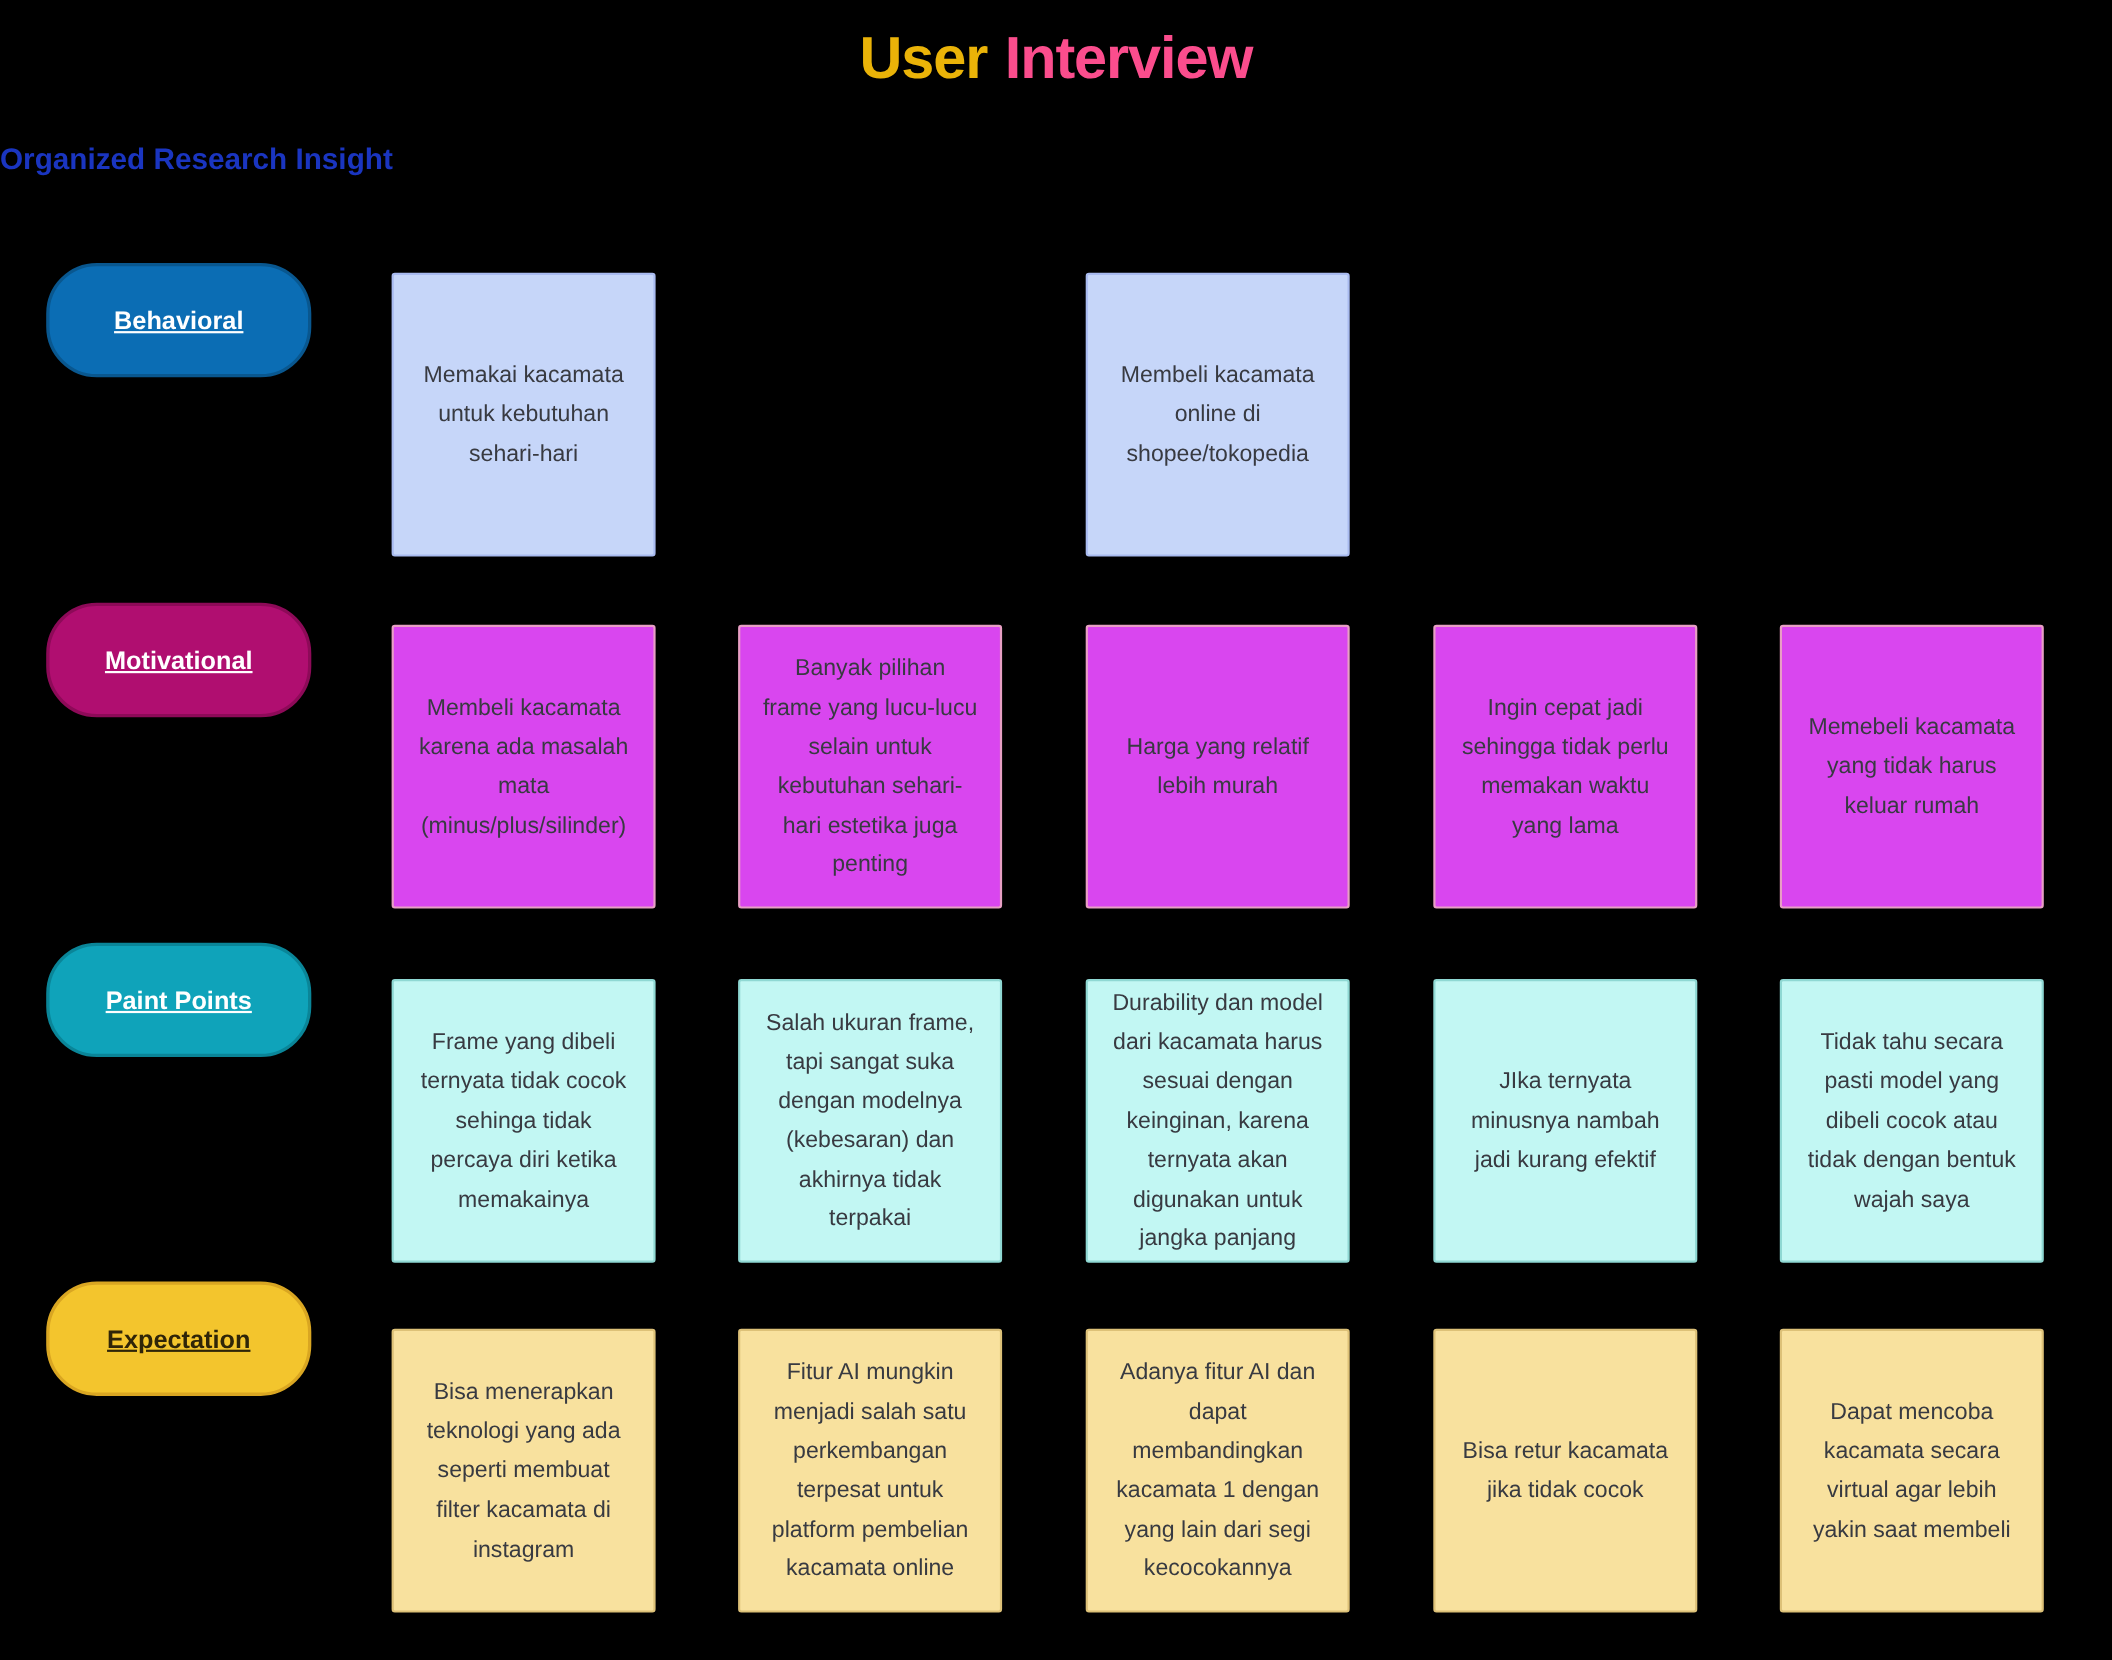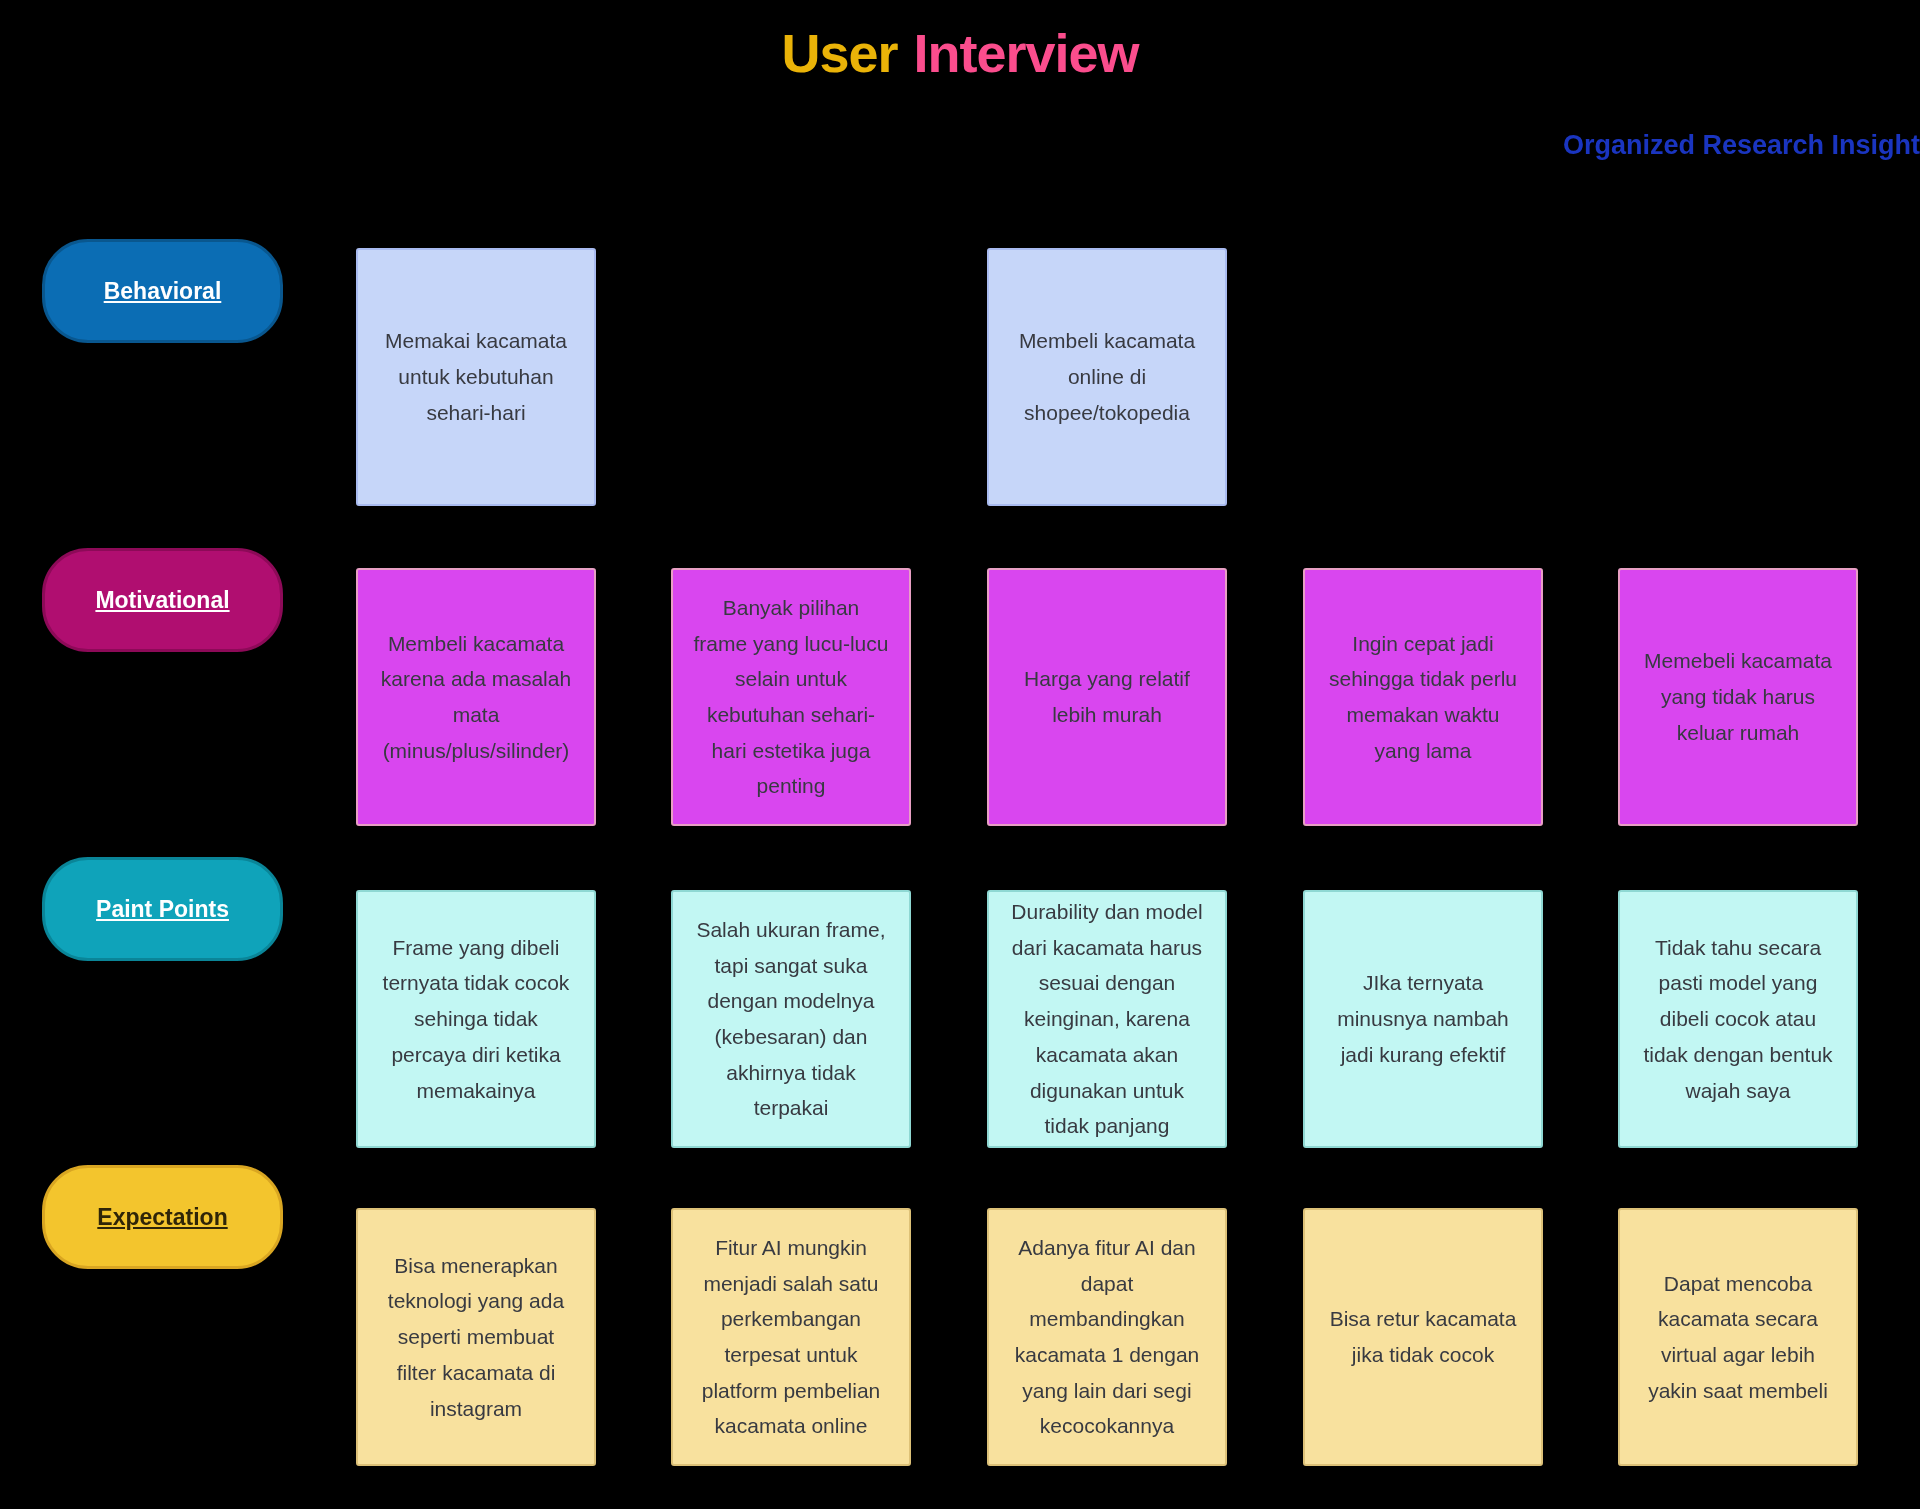--- a/index.html
+++ b/index.html
@@ -12,21 +12,21 @@
   }
   .title{
     position:absolute;top:22px;left:0;right:0;
     text-align:center;
     font-size:54px;font-weight:800;letter-spacing:-1px;
   }
   .title .t1{color:#eab308;margin-right:16px;}
   .title .t2{color:#fb4d8d;margin-top:16px;}
   .subtitle{
     position:absolute;top:130px;left:0;right:0;
-    text-align:right;
+    text-align:left;
     font-size:27px;font-weight:700;color:#1a35c0;
   }
   .pill{
     position:absolute;left:42px;width:241px;height:104px;
     border-radius:46px;
     display:flex;align-items:center;justify-content:center;
     font-size:23px;font-weight:700;color:#fff;
     box-sizing:border-box;
     box-shadow:0 3px 6px rgba(0,0,0,.45);
     text-decoration:underline;
@@ -68,21 +68,21 @@
   <div class="pill p2">Motivational</div>
   <div class="note rowB r2 c1">Membeli kacamata karena ada masalah mata (minus/plus/silinder)</div>
   <div class="note rowB r2 c2">Banyak pilihan frame yang lucu-lucu selain untuk kebutuhan sehari-hari estetika juga penting</div>
   <div class="note rowB r2 c3">Harga yang relatif lebih murah</div>
   <div class="note rowB r2 c4">Ingin cepat jadi sehingga tidak perlu memakan waktu yang lama</div>
   <div class="note rowB r2 c5">Memebeli kacamata yang tidak harus keluar rumah</div>
 
   <div class="pill p3">Paint Points</div>
   <div class="note rowC r3 c1">Frame yang dibeli ternyata tidak cocok sehinga tidak percaya diri ketika memakainya</div>
   <div class="note rowC r3 c2">Salah ukuran frame, tapi sangat suka dengan modelnya (kebesaran) dan akhirnya tidak terpakai</div>
-  <div class="note rowC r3 c3">Durability dan model dari kacamata harus sesuai dengan keinginan, karena kacamata akan digunakan untuk tidak panjang</div>
+  <div class="note rowC r3 c3">Durability dan model dari kacamata harus sesuai dengan keinginan, karena ternyata akan digunakan untuk jangka panjang</div>
   <div class="note rowC r3 c4">JIka ternyata minusnya nambah jadi kurang efektif</div>
   <div class="note rowC r3 c5">Tidak tahu secara pasti model yang dibeli cocok atau tidak dengan bentuk wajah saya</div>
 
   <div class="pill p4">Expectation</div>
   <div class="note rowD r4 c1">Bisa menerapkan teknologi yang ada seperti membuat filter kacamata di instagram</div>
   <div class="note rowD r4 c2">Fitur AI mungkin menjadi salah satu perkembangan terpesat untuk platform pembelian kacamata online</div>
   <div class="note rowD r4 c3">Adanya fitur AI dan dapat membandingkan kacamata 1 dengan yang lain dari segi kecocokannya</div>
   <div class="note rowD r4 c4">Bisa retur kacamata jika tidak cocok</div>
   <div class="note rowD r4 c5">Dapat mencoba kacamata secara virtual agar lebih yakin saat membeli</div>
 

